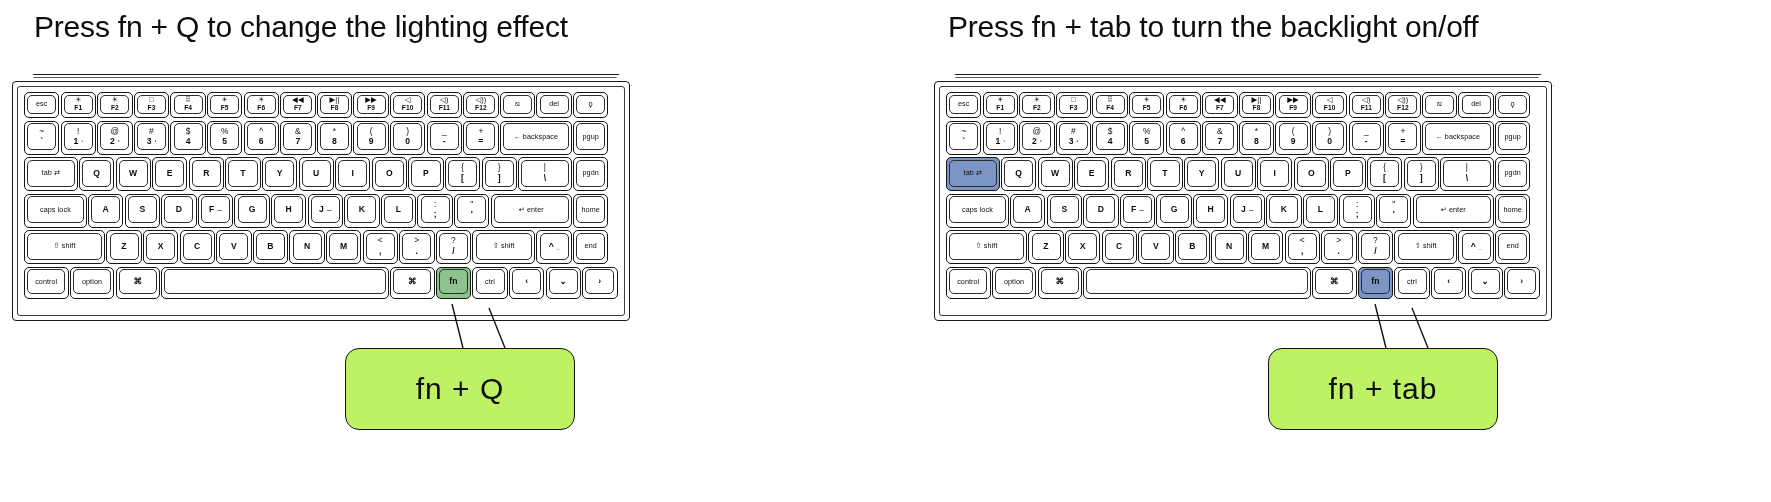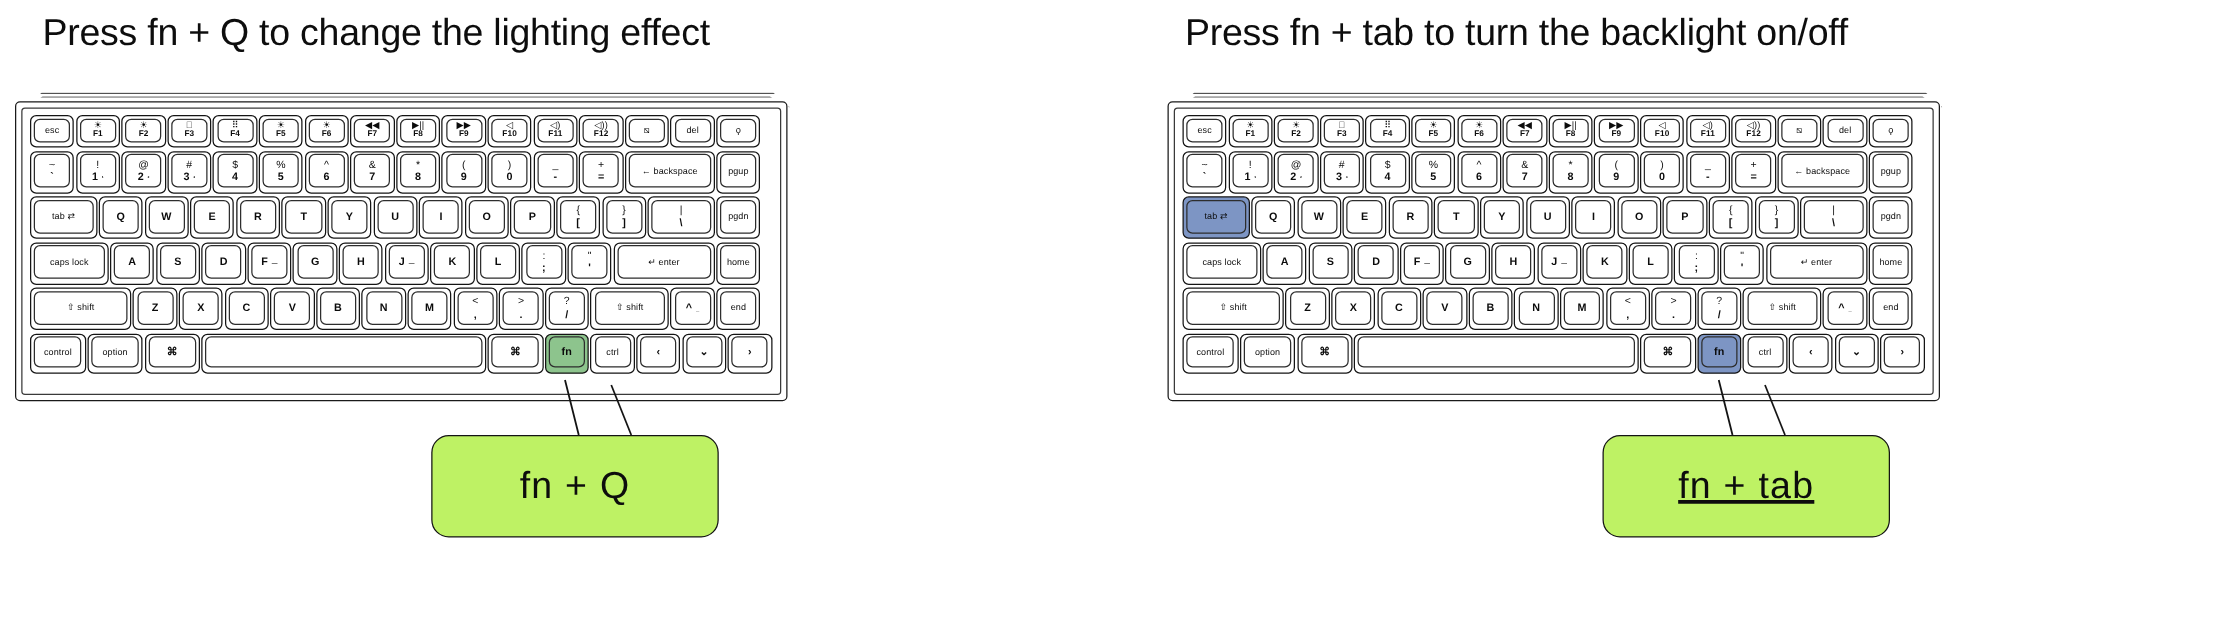--- a/index.html
+++ b/index.html
@@ -82,21 +82,21 @@
   .rowline{display:flex;align-items:baseline;justify-content:center;gap:1px;}
 
   
   .callout{
     position:absolute;
     border:1.4px solid #141414;border-radius:14px;background:#bef264;
     display:flex;align-items:center;justify-content:center;
     font-size:30px;color:#0d0d0d;letter-spacing:1px;
   }
   .panel.left .callout{left:345px;top:348px;width:228px;height:80px;}
-  .panel.right .callout{left:396px;top:348px;width:228px;height:80px;text-decoration:underline;}
+  .panel.right .callout{left:382px;top:348px;width:228px;height:80px;}
   .leader{position:absolute;left:0;top:0;width:885px;height:502px;pointer-events:none;}
 </style>
 </head>
 <body>
 
 <div class="stage">
 
   <div class="panel left">
     <div class="title">Press fn + Q to change the lighting effect</div>
     <div class="kb-wrap">

